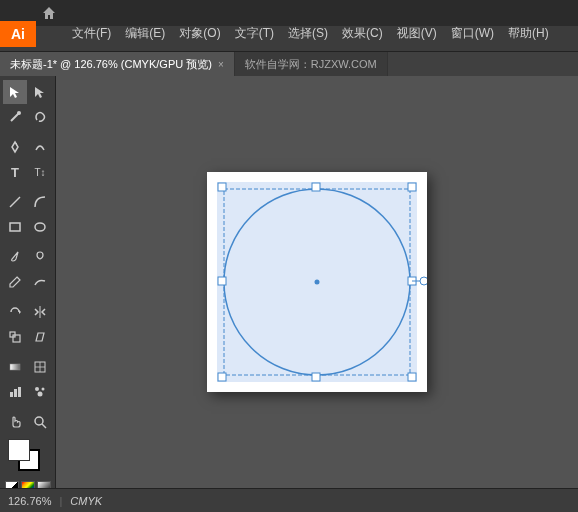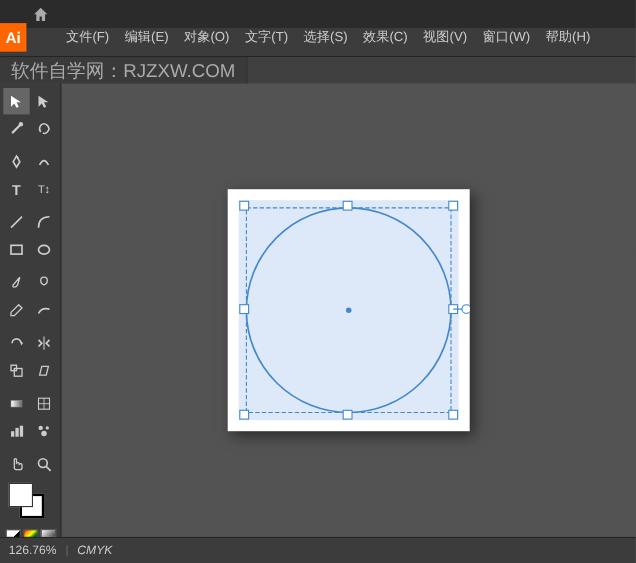--- a/index.html
+++ b/index.html
@@ -9,21 +9,21 @@
     #menubar {
       width: 578px;
       height: 26px;
       background: #2b2b2b;
       display: flex;
       align-items: center;
       color: #ccc;
       font-size: 12px;
     }
     #ai-logo {
-      width: 24px;
+      width: 36px;
       height: 26px;
       background: #ff6600;
       display: flex;
       align-items: center;
       justify-content: center;
       color: #fff;
       font-weight: bold;
       font-size: 14px;
       flex-shrink: 0;
       margin-top: 42px;
@@ -81,21 +81,21 @@
       color: #aaa;
       cursor: pointer;
       font-size: 10px;
     }
     .tab-inactive {
       background: #3a3a3a;
       color: #aaa;
       padding: 0 10px;
       display: flex;
       align-items: center;
-      font-size: 17px;
+      font-size: 11px;
       border-right: 1px solid #333;
     }
 
     
     #main {
       display: flex;
       width: 578px;
       height: calc(512px - 26px - 26px - 24px - 24px);
     }
 
@@ -196,20 +196,24 @@
     <span class="menu-item">窗口(W)</span>
     <span class="menu-item">帮助(H)</span>
   </div>
 </div>
 
 <div id="toolbar">
   
 </div>
 
 <div id="tabbar">
+  <div class="tab-active">
+    <span>未标题-1* @ 126.76% (CMYK/GPU 预览)</span>
+    <span class="tab-close">×</span>
+  </div>
   <div class="tab-inactive">
     <span>软件自学网：RJZXW.COM</span>
   </div>
 </div>
 
 <div id="main">
 
   <div id="tools">
 
     <div class="tool-row">

